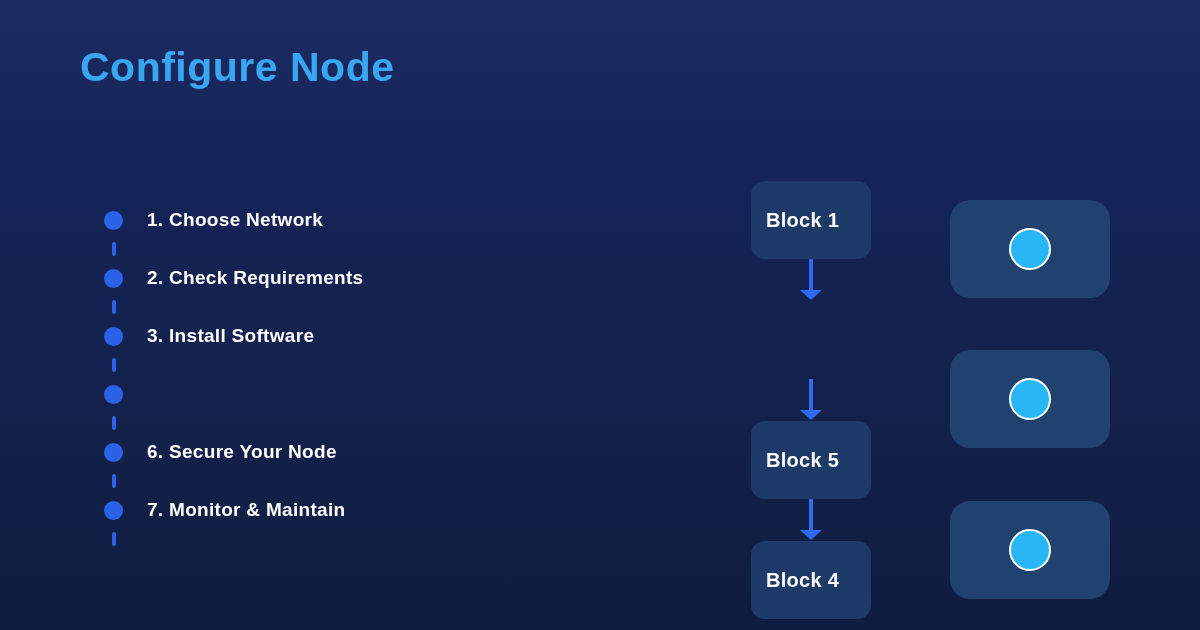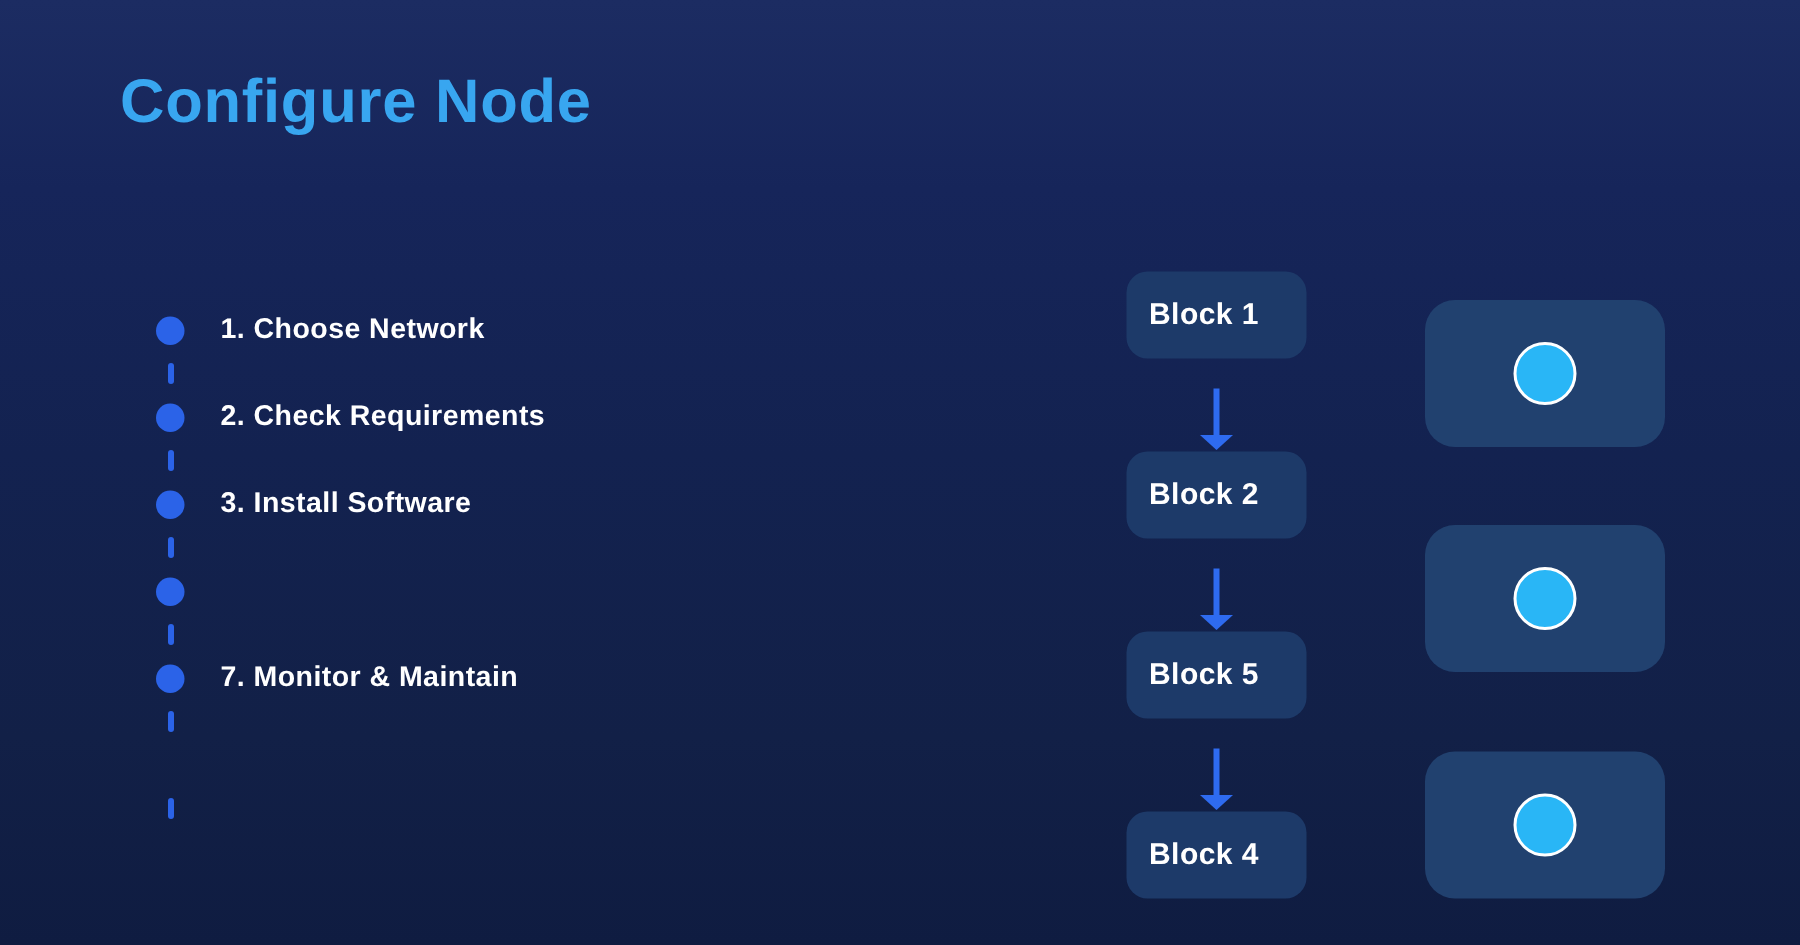--- a/index.html
+++ b/index.html
@@ -47,21 +47,21 @@
     left: 8px;
     width: 3.5px; height: 14px;
     border-radius: 2px;
     background: #2b63e8;
   }
 
   
   .chain { position: absolute; left: 751px; top: 181px; width: 120px; height: 438px; }
   .block {
     position: absolute; left: 0;
-    width: 120px; height: 58px;
+    width: 120px; height: 78px;
     background: #1d3a69;
     border-radius: 14px;
     box-sizing: border-box;
     display: flex; align-items: center;
     padding-left: 15px;
     color: #ffffff;
     font-size: 20px; font-weight: bold; letter-spacing: 0.3px;
     white-space: nowrap;
   }
   .chain-arrow {
@@ -114,38 +114,41 @@
     </div>
     <div class="step-row">
       <span class="step-dot"></span>
       <span class="step-label">3. Install Software</span>
     </div>
     <div class="step-row">
       <span class="step-dot"></span>
     </div>
     <div class="step-row">
       <span class="step-dot"></span>
+      <span class="step-label">6. Secure Your Node</span>
+    </div>
+    <div class="step-row">
+      <span class="step-dot"></span>
       <span class="step-label">7. Monitor &amp; Maintain</span>
     </div>
 
     <span class="step-connector" style="top:51px"></span>
     <span class="step-connector" style="top:109px"></span>
     <span class="step-connector" style="top:167px"></span>
     <span class="step-connector" style="top:225px"></span>
     <span class="step-connector" style="top:283px"></span>
     <span class="step-connector" style="top:341px"></span>
   </div>
 
   <div class="chain">
     <div class="block" style="top:0">Block 1</div>
     <div class="chain-arrow" style="top:78px">
       <span class="arrow-shaft"></span>
       <span class="arrow-head"></span>
     </div>
-    <div class="block" style="top:120px">Block 2</div>
     <div class="chain-arrow" style="top:198px">
       <span class="arrow-shaft"></span>
       <span class="arrow-head"></span>
     </div>
     <div class="block" style="top:240px">Block 5</div>
     <div class="chain-arrow" style="top:318px">
       <span class="arrow-shaft"></span>
       <span class="arrow-head"></span>
     </div>
     <div class="block" style="top:360px">Block 4</div>

